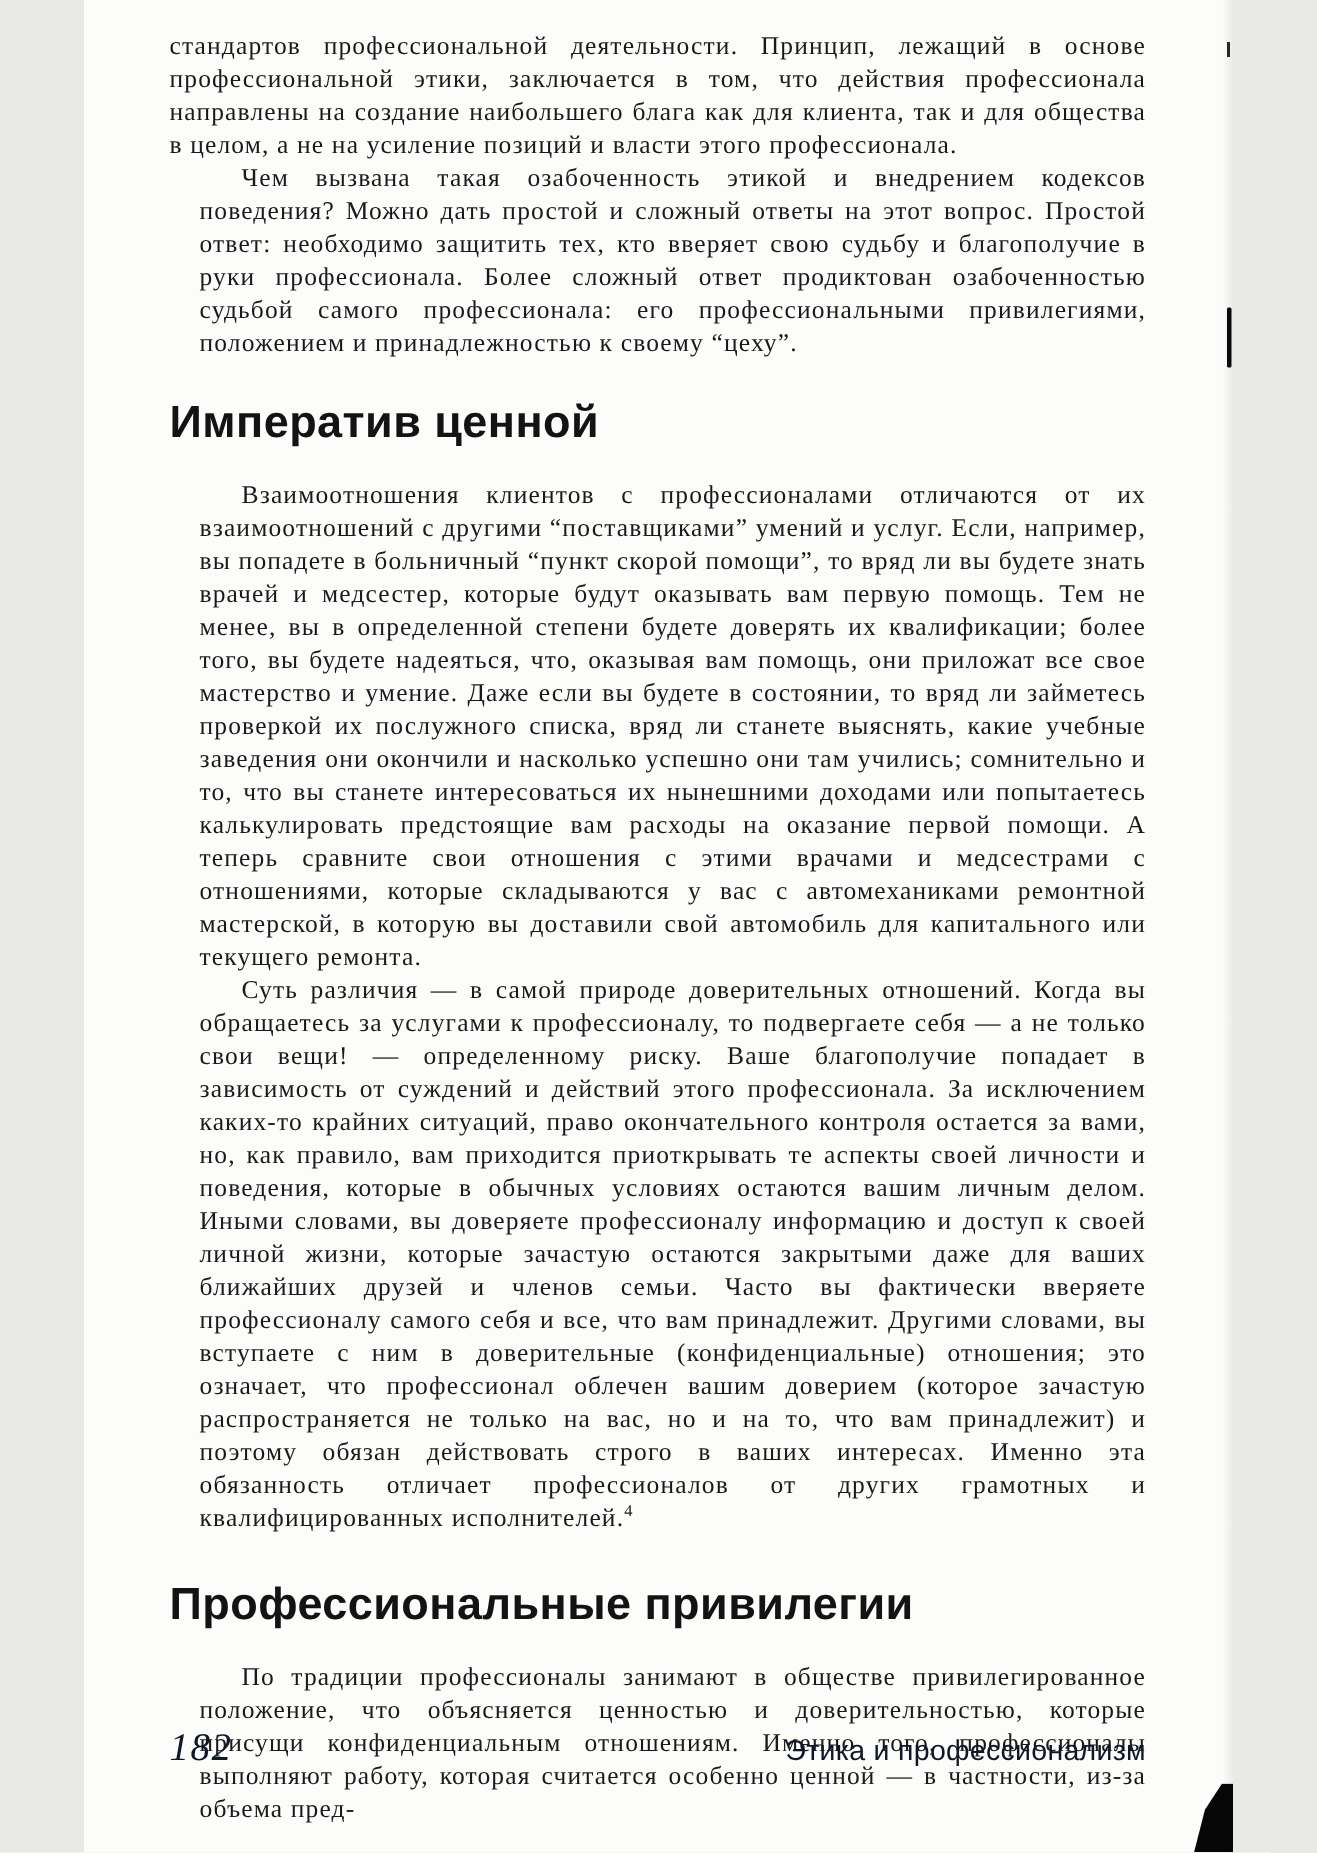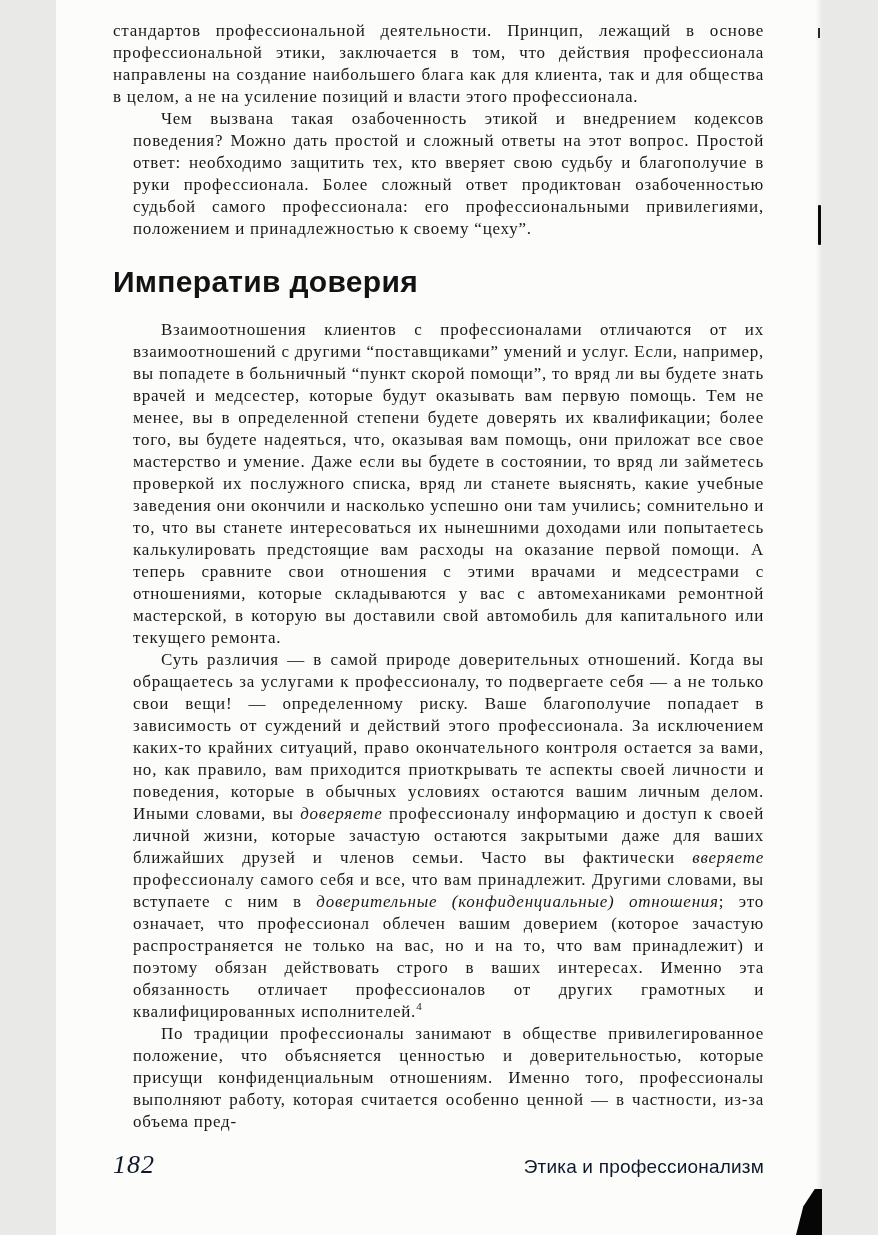--- a/index.html
+++ b/index.html
@@ -34,21 +34,21 @@
     font-size:17px;
     line-height:22px;
     letter-spacing:0.045em;
   }
   .para{
     margin:0;
     text-align:justify;
     text-justify:inter-word;
   }
   .para.indent{ text-indent:28px;margin-left:20px; }
-  .para .em{ font-style:italic; }
+  .para .em{ }
   .para sup{
     font-size:11px;
     line-height:0;
     letter-spacing:0;
   }
   .section-heading{
     font-family:"Liberation Sans", sans-serif;
     font-weight:700;
     font-size:30px;
     line-height:34px;
@@ -110,27 +110,28 @@
 </head>
 <body>
 
 <div class="page">
 
   <div class="text-block">
       <p class="para"><span>стандартов профессиональной деятельности. Принцип, лежащий в основе профессиональной этики, заключается в том, что действия профессионала направлены на создание наибольшего блага как для клиента, так и для общества в целом, а не на усиление позиций и власти этого профессионала.</span></p>
       <p class="para indent"><span>Чем вызвана такая озабоченность этикой и внедрением кодексов поведения? Можно дать простой и сложный ответы на этот вопрос. Простой ответ: необходимо защитить тех, кто вверяет свою судьбу и благополучие в руки профессионала. Более сложный ответ продиктован озабоченностью судьбой самого профессионала: его профессиональными привилегиями, положением и принадлежностью к своему “цеху”.</span></p>
     </div>
 
-  <h1 class="section-heading">Императив доверия</h1>
+  <h1 class="section-heading">Императив ценной</h1>
 
   <div class="text-block">
       <p class="para indent"><span>Взаимоотношения клиентов с профессионалами отличаются от их взаимоотношений с другими “поставщиками” умений и услуг. Если, например, вы попадете в больничный “пункт скорой помощи”, то вряд ли вы будете знать врачей и медсестер, которые будут оказывать вам первую помощь. Тем не менее, вы в определенной степени будете доверять их квалификации; более того, вы будете надеяться, что, оказывая вам помощь, они приложат все свое мастерство и умение. Даже если вы будете в состоянии, то вряд ли займетесь проверкой их послужного списка, вряд ли станете выяснять, какие учебные заведения они окончили и насколько успешно они там учились; сомнительно и то, что вы станете интересоваться их нынешними доходами или попытаетесь калькулировать предстоящие вам расходы на оказание первой помощи. А теперь сравните свои отношения с этими врачами и медсестрами с отношениями, которые складываются у вас с автомеханиками ремонтной мастерской, в которую вы доставили свой автомобиль для капитального или текущего ремонта.</span></p>
       <p class="para indent"><span>Суть различия — в самой природе доверительных отношений. Когда вы обращаетесь за услугами к профессионалу, то подвергаете себя — а не только свои вещи! — определенному риску. Ваше благополучие попадает в зависимость от суждений и действий этого профессионала. За исключением каких-то крайних ситуаций, право окончательного контроля остается за вами, но, как правило, вам приходится приоткрывать те аспекты своей личности и поведения, которые в обычных условиях остаются вашим личным делом. Иными словами, вы </span><span class="em">доверяете</span><span> профессионалу информацию и доступ к своей личной жизни, которые зачастую остаются закрытыми даже для ваших ближайших друзей и членов семьи. Часто вы фактически </span><span class="em">вверяете</span><span> профессионалу самого себя и все, что вам принадлежит. Другими словами, вы вступаете с ним в </span><span class="em">доверительные (конфиденциальные) отношения</span><span>; это означает, что профессионал облечен вашим доверием (которое зачастую распространяется не только на вас, но и на то, что вам принадлежит) и поэтому обязан действовать строго в ваших интересах. Именно эта обязанность отличает профессионалов от других грамотных и квалифицированных исполнителей.</span><sup>4</sup></p>
     </div>
 
+  <h1 class="section-heading second">Профессиональные привилегии</h1>
 
   <div class="text-block">
       <p class="para indent"><span>По традиции профессионалы занимают в обществе привилегированное положение, что объясняется ценностью и доверительностью, которые присущи конфиденциальным отношениям. Именно того, профессионалы выполняют работу, которая считается особенно ценной — в частности, из-за объема пред-</span></p>
     </div>
 
   <div class="footer">
     <span class="page-number">182</span>
     <span class="running-title">Этика и профессионализм</span>
   </div>
 

